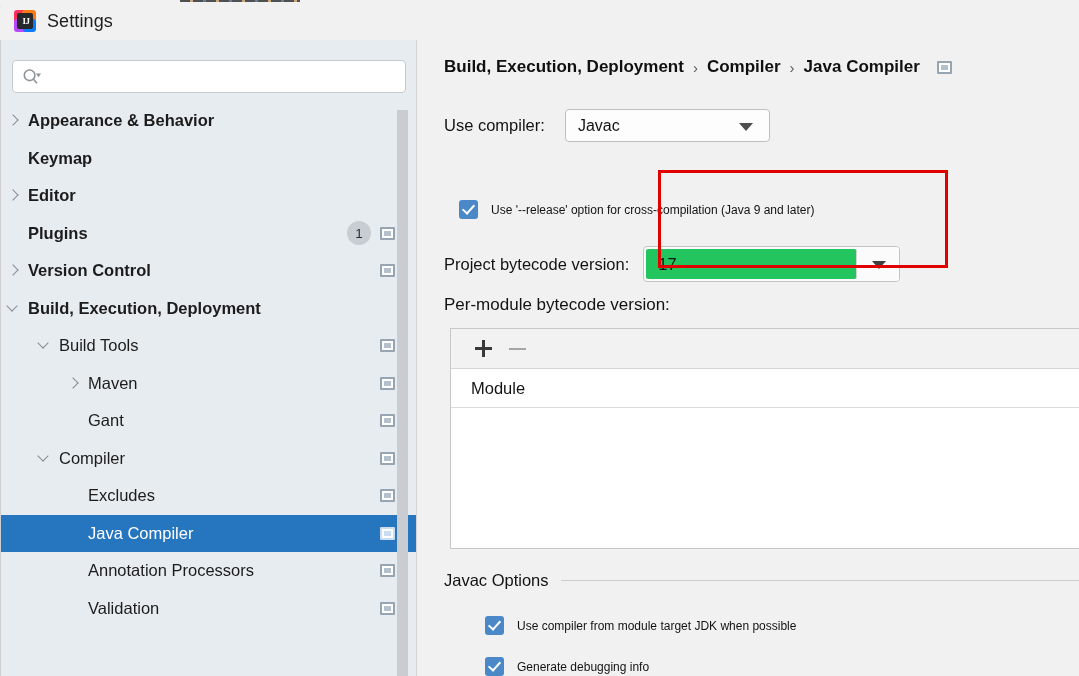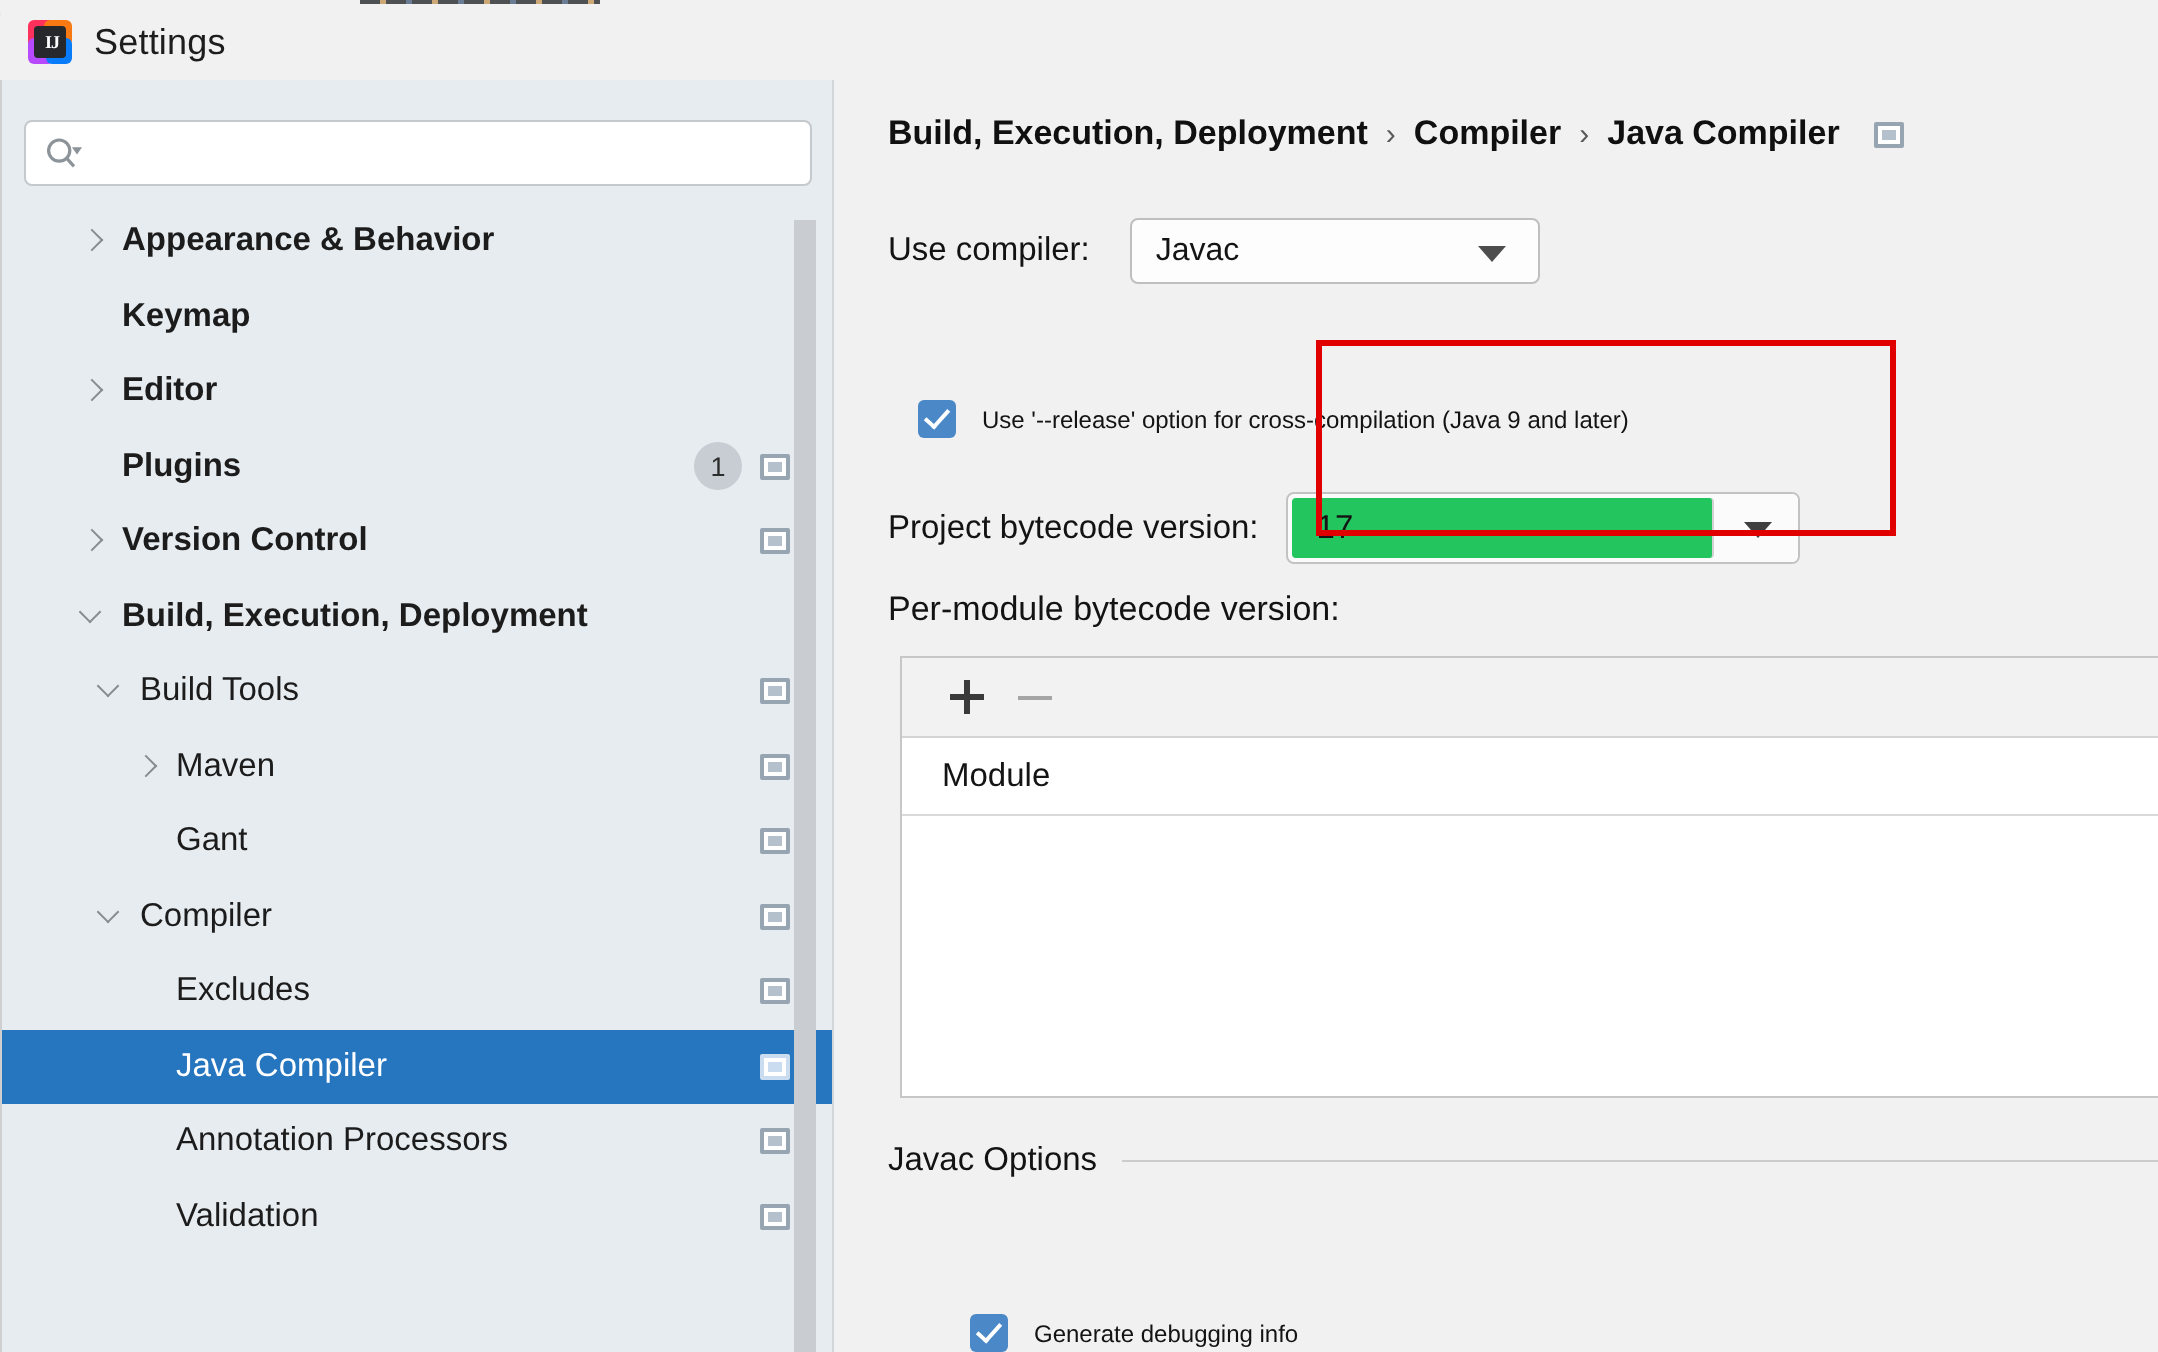--- a/index.html
+++ b/index.html
@@ -165,22 +165,22 @@
     width: 7px; height: 7px;
     border-right: 1.7px solid #878c90;
     border-bottom: 1.7px solid #878c90;
     left: 2px; top: 2px;
   }
   .arrow.right::before { transform: rotate(-45deg); }
   .arrow.down::before { transform: rotate(45deg); top: 0px; left: 1px; }
 
   .tree-label { flex: 1 1 auto; }
   .tree-item.lvl0 .tree-label { font-weight: bold; }
-  .tree-item.lvl0 { padding-left: 39px; }
-  .tree-item.lvl1 { padding-left: 48px; }
+  .tree-item.lvl0 { padding-left: 6px; }
+  .tree-item.lvl1 { padding-left: 37px; }
   .tree-item.lvl2 { padding-left: 66px; }
 
   .badge {
     width: 24px; height: 24px;
     border-radius: 50%;
     background: #c7cdd2;
     color: #2c2c2c;
     font-size: 13.5px;
     display: flex;
     align-items: center;
@@ -604,20 +604,24 @@
           <div class="table-body">
             
           </div>
         </div>
 
         <div class="section-head">
           <span class="section-title">Javac Options</span>
           <span class="section-line"></span>
         </div>
 
+        <div class="cb-row row-opt1">
+          <span class="checkbox"></span>
+          <span class="cb-label">Use compiler from module target JDK when possible</span>
+        </div>
         <div class="cb-row row-opt2">
           <span class="checkbox"></span>
           <span class="cb-label">Generate debugging info</span>
         </div>
 
       </div>
     </div>
   </div>
 </div>
 

